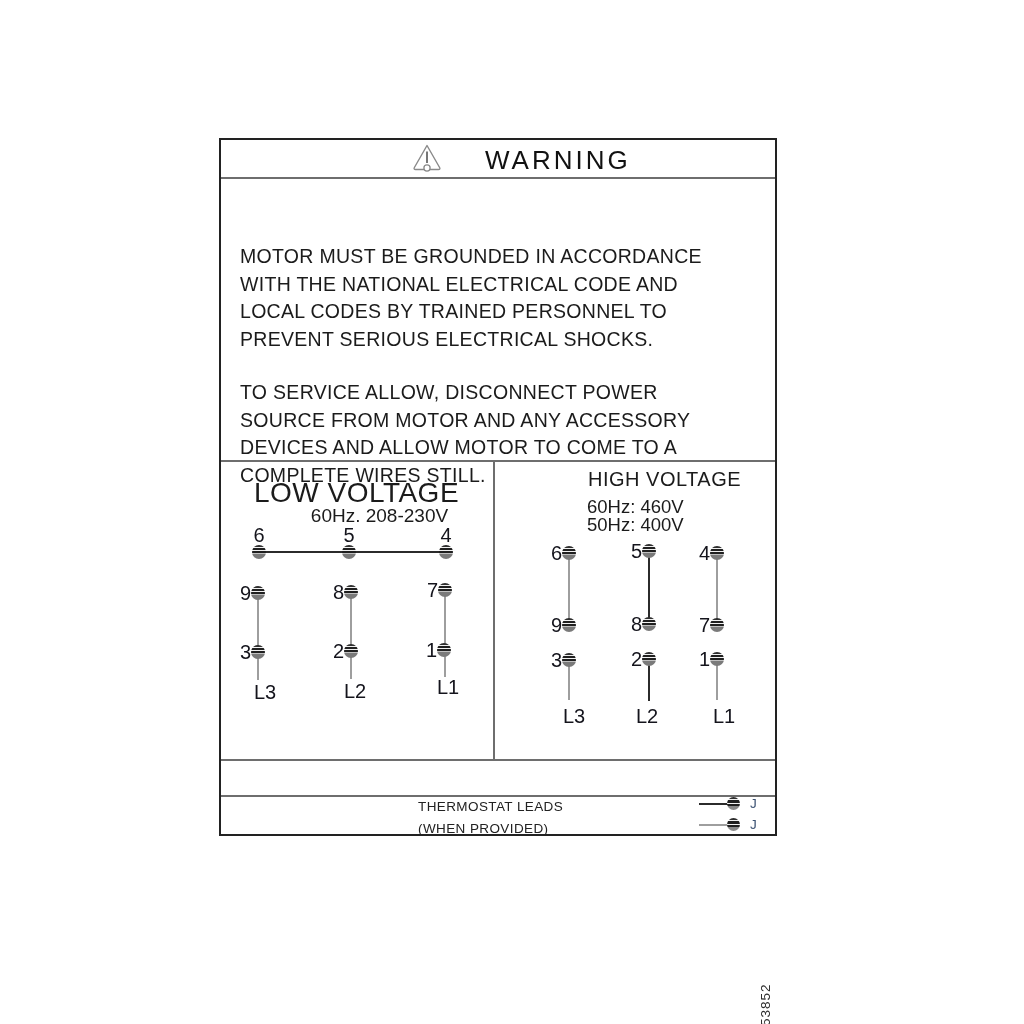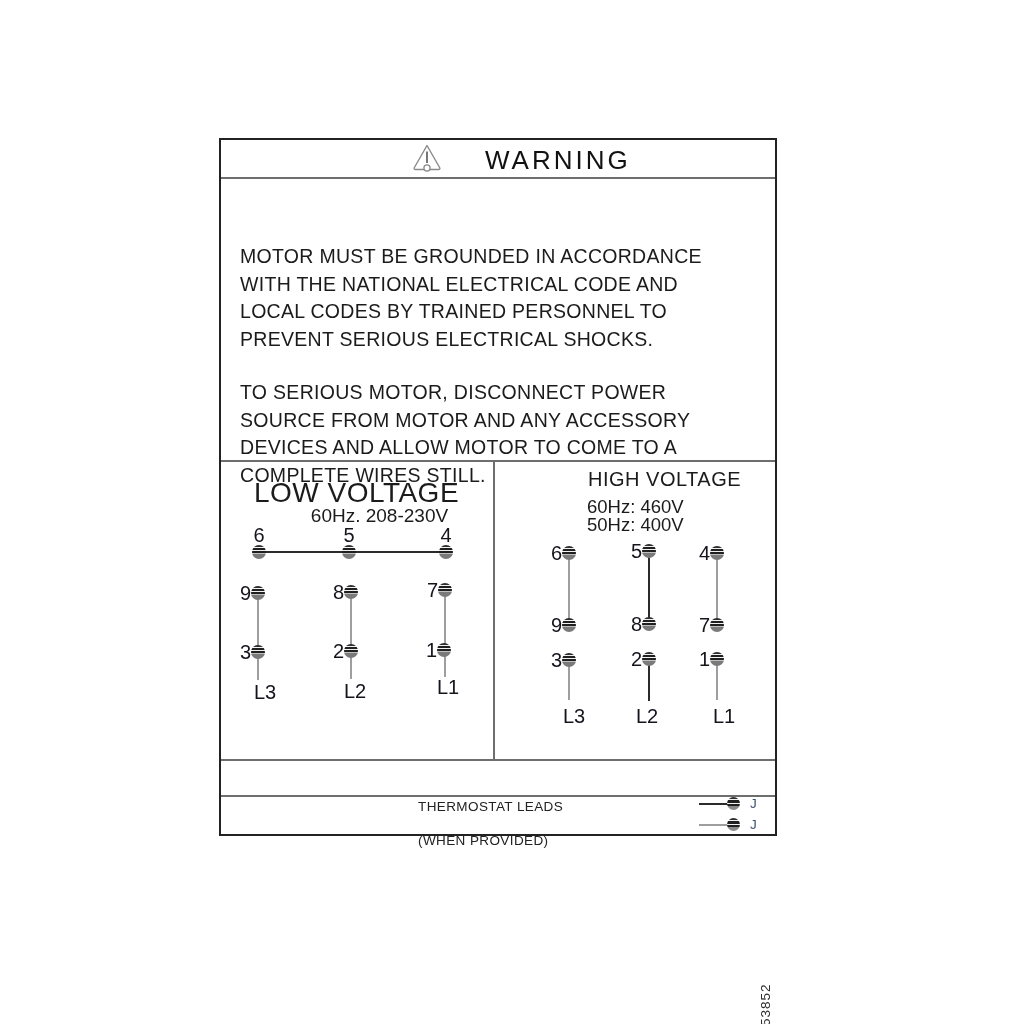--- a/index.html
+++ b/index.html
@@ -91,21 +91,21 @@
     </div>
 
     <div class="body-sec">
       <div class="para" style="top:66px">
         <div class="wline">MOTOR MUST BE GROUNDED IN ACCORDANCE</div>
         <div class="wline">WITH THE NATIONAL ELECTRICAL CODE AND</div>
         <div class="wline">LOCAL CODES BY TRAINED PERSONNEL TO</div>
         <div class="wline">PREVENT SERIOUS ELECTRICAL SHOCKS.</div>
       </div>
       <div class="para" style="top:202px">
-        <div class="wline">TO SERIOUS MOTOR, DISCONNECT POWER</div>
+        <div class="wline">TO SERVICE ALLOW, DISCONNECT POWER</div>
         <div class="wline">SOURCE FROM MOTOR AND ANY ACCESSORY</div>
         <div class="wline">DEVICES AND ALLOW MOTOR TO COME TO A</div>
         <div class="wline">COMPLETE WIRES STILL.</div>
       </div>
     </div>
 
     <div class="volt-sec">
       <div class="panel low">
         <div class="lv-title">LOW VOLTAGE</div>
         <div class="lv-sub">60Hz. 208-230V</div>
@@ -166,21 +166,21 @@
           <div class="lline" style="left: 59px; top: 244px;">L3</div>
           <div class="lline" style="left: 132px; top: 244px;">L2</div>
           <div class="lline" style="left: 209px; top: 244px;">L1</div>
         </div>
       <div class="partnum">96553852</div>
     </div>
 
 
     <div class="strip thermostat">
       <div class="small-line" style="top:4px">THERMOSTAT LEADS</div>
-      <div class="small-line" style="top:38px">(WHEN PROVIDED)</div>
+      <div class="small-line" style="top:26px">(WHEN PROVIDED)</div>
       <div class="lead" style="top:2px">
         <div class="lead-wire dark"></div>
         <div class="lead-dot"></div>
         <div class="lead-j" style="color: rgb(59, 81, 114);">J</div>
       </div>
       <div class="lead" style="top:23px">
         <div class="lead-wire gray"></div>
         <div class="lead-dot"></div>
         <div class="lead-j" style="color: rgb(59, 81, 114);">J</div>
       </div>

